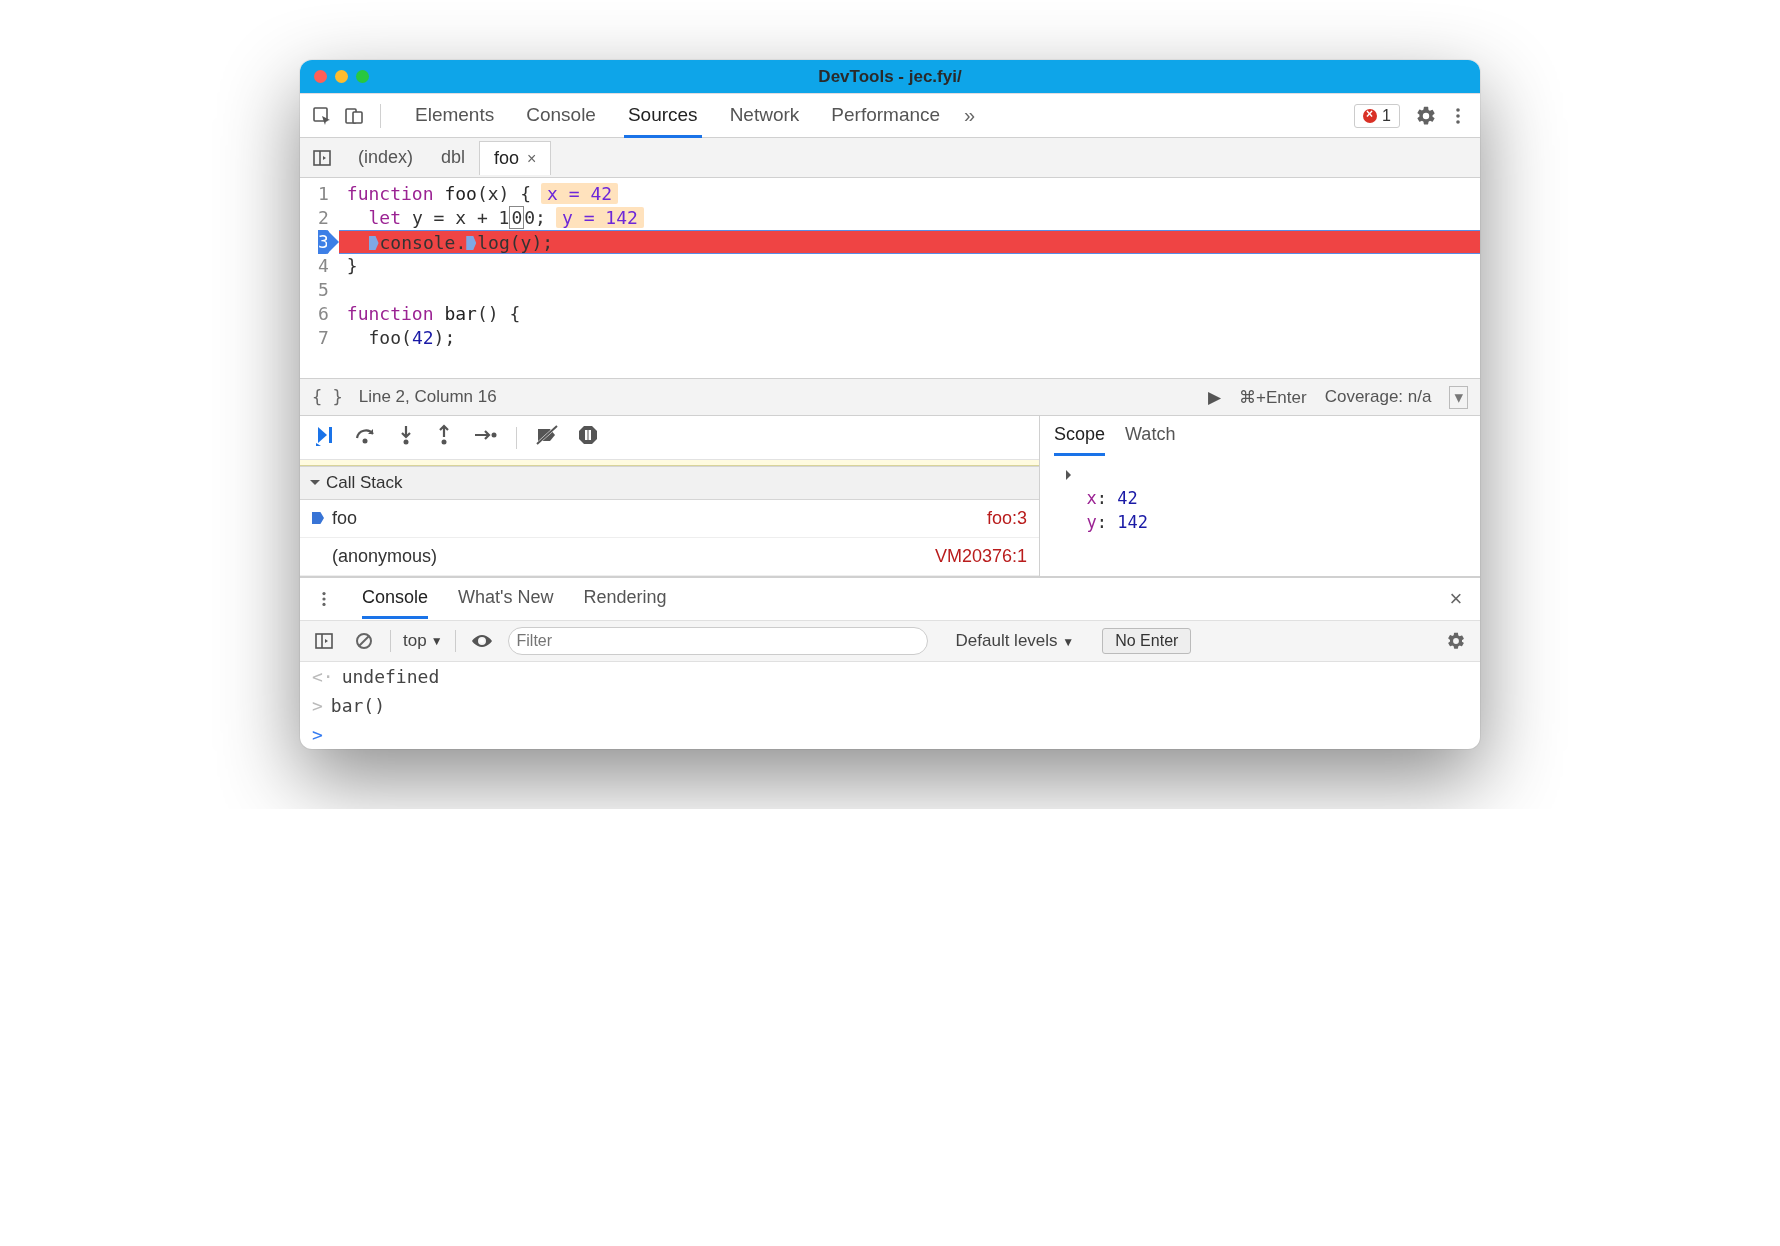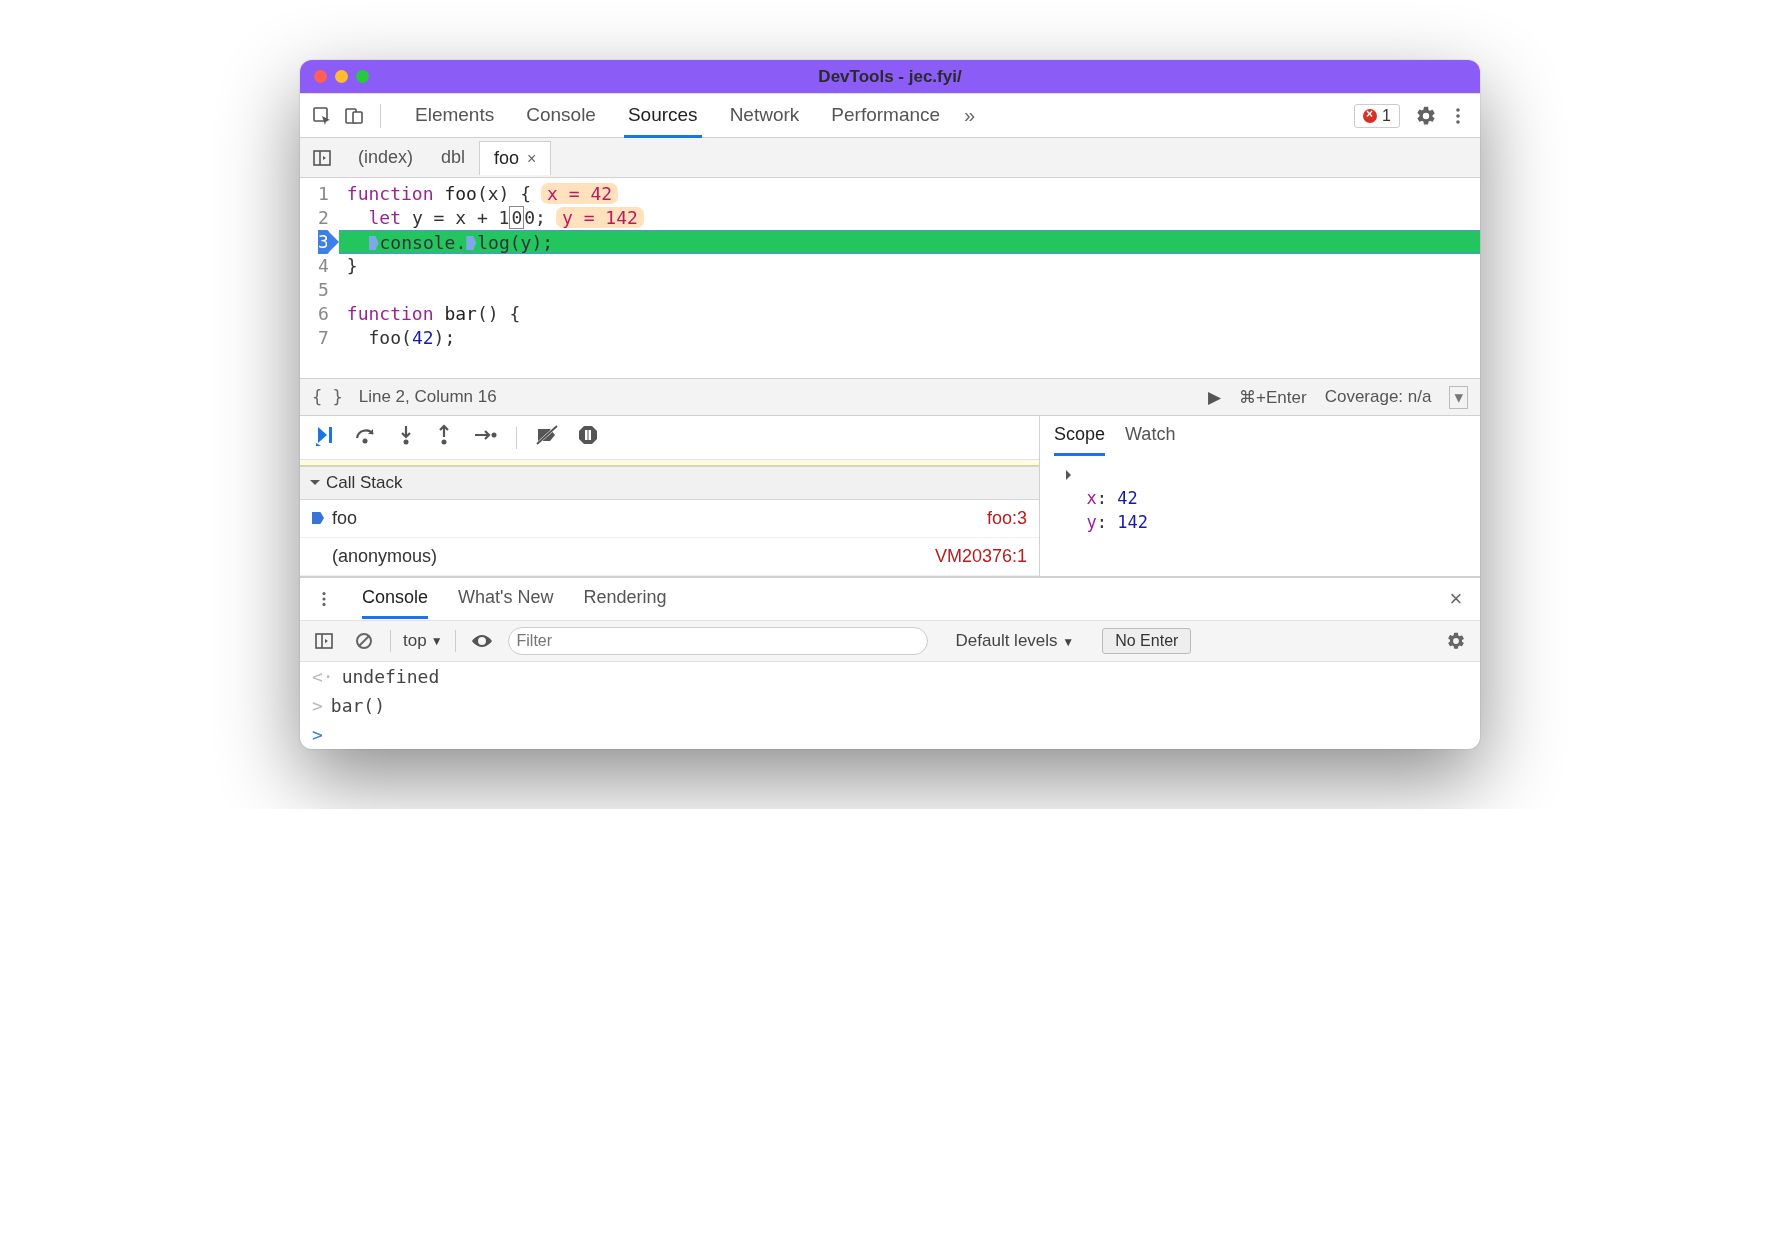--- a/index.html
+++ b/index.html
@@ -15,21 +15,21 @@
 }
 .window {
   width: 1180px;
   border-radius: 12px;
   overflow: hidden;
   box-shadow: 0 30px 80px rgba(0,0,0,0.45), 0 0 0 1px rgba(0,0,0,0.05);
   background: #fff;
 }
 .titlebar {
   height: 34px;
-  background: #8b5cf6;
+  background: #0ea5e9;
   display: flex;
   align-items: center;
   position: relative;
   border-bottom: 1px solid #e1dce0;
 }
 .traffic { display: flex; gap: 8px; margin-left: 14px; }
 .tl { width: 13px; height: 13px; border-radius: 50%; }
 .tl.red { background: #ff5f57; }
 .tl.yellow { background: #febc2e; }
 .tl.green { background: #28c840; }
@@ -68,22 +68,22 @@
 .editor { display:flex; font-family: Menlo, Consolas, monospace; font-size:18px; background:#fff; height:200px; overflow:hidden;}
 .gutter { background:#fff; text-align:right; color:#888; padding:4px 10px 4px 18px; user-select:none; }
 .gutter .ln { height:24px; line-height:24px; }
 .gutter .ln.bp { background:#3d7fe6; color:#fff; border-radius:0 3px 3px 0; position:relative;}
 .gutter .ln.bp::after { content:""; position:absolute; right:-10px; top:0; border:12px solid transparent; border-left-color:#3d7fe6; border-right:0;}
 .code { flex:1; padding:4px 0; position:relative;}
 .code .line { height:24px; line-height:24px; padding-left:8px; white-space:pre; }
 .kw { color:#9b2393; }
 .fn { color:#222; }
 .num { color:#1a1aa6; }
-.inline-val { background:#ffe2bd; color:#be185d; border-radius:7px; padding:0 6px; margin-left:10px;}
-.exec-line { background:#22c55e; border-top:1px solid #598ee6; border-bottom:1px solid #598ee6; }
+.inline-val { background:#ffe2bd; color:#6d28d9; border-radius:2px; padding:0 6px; margin-left:10px;}
+.exec-line { background:#ef4444; border-top:1px solid #598ee6; border-bottom:1px solid #598ee6; }
 .step-mark { display:inline-block; width:10px; height:14px; background:#7fa8e6; margin-right:1px; clip-path: polygon(0 0, 70% 0, 100% 50%, 70% 100%, 0 100%); vertical-align:-1px;}
 
 .statusbar { display:flex; align-items:center; height:38px; border-top:1px solid #d0d0d0; border-bottom:1px solid #d0d0d0; padding:0 12px; font-size:17px; color:#555; background:#f3f3f3;}
 .statusbar .right { margin-left:auto; display:flex; gap:18px; align-items:center;}
 
 .dbgrow { display:flex; border-bottom:1px solid #d0d0d0;}
 .dbgrow .left { flex:1; border-right:1px solid #d0d0d0; }
 .dbgrow .right { width:440px; }
 
 .dbgtoolbar { display:flex; align-items:center; gap:18px; height:44px; padding:0 14px; border-bottom:1px solid #e2e2e2; background:#fff;}

